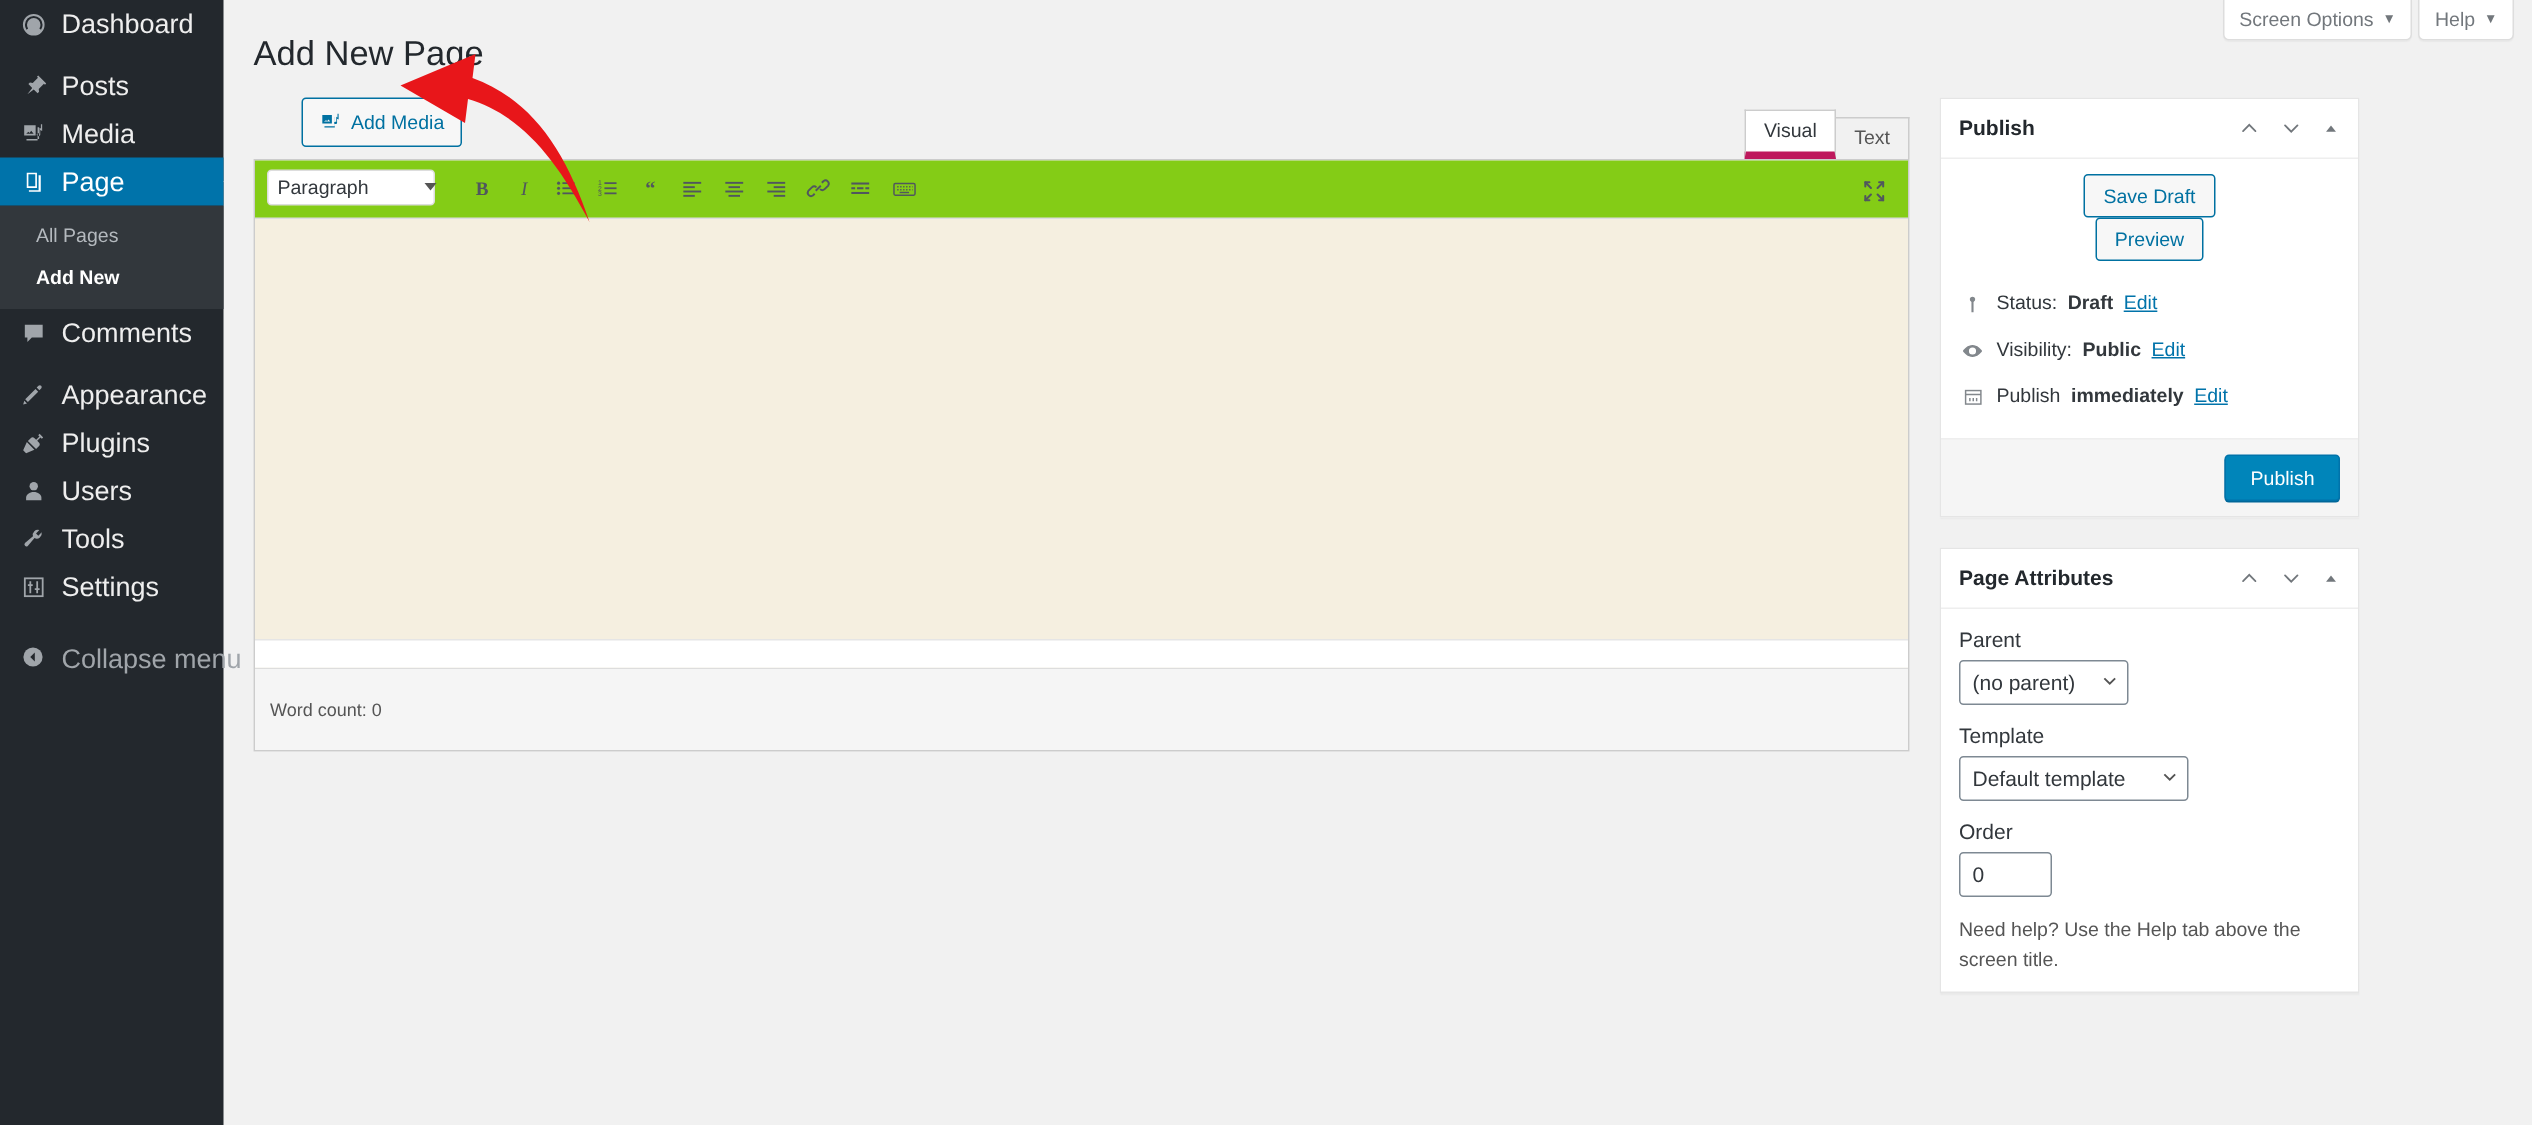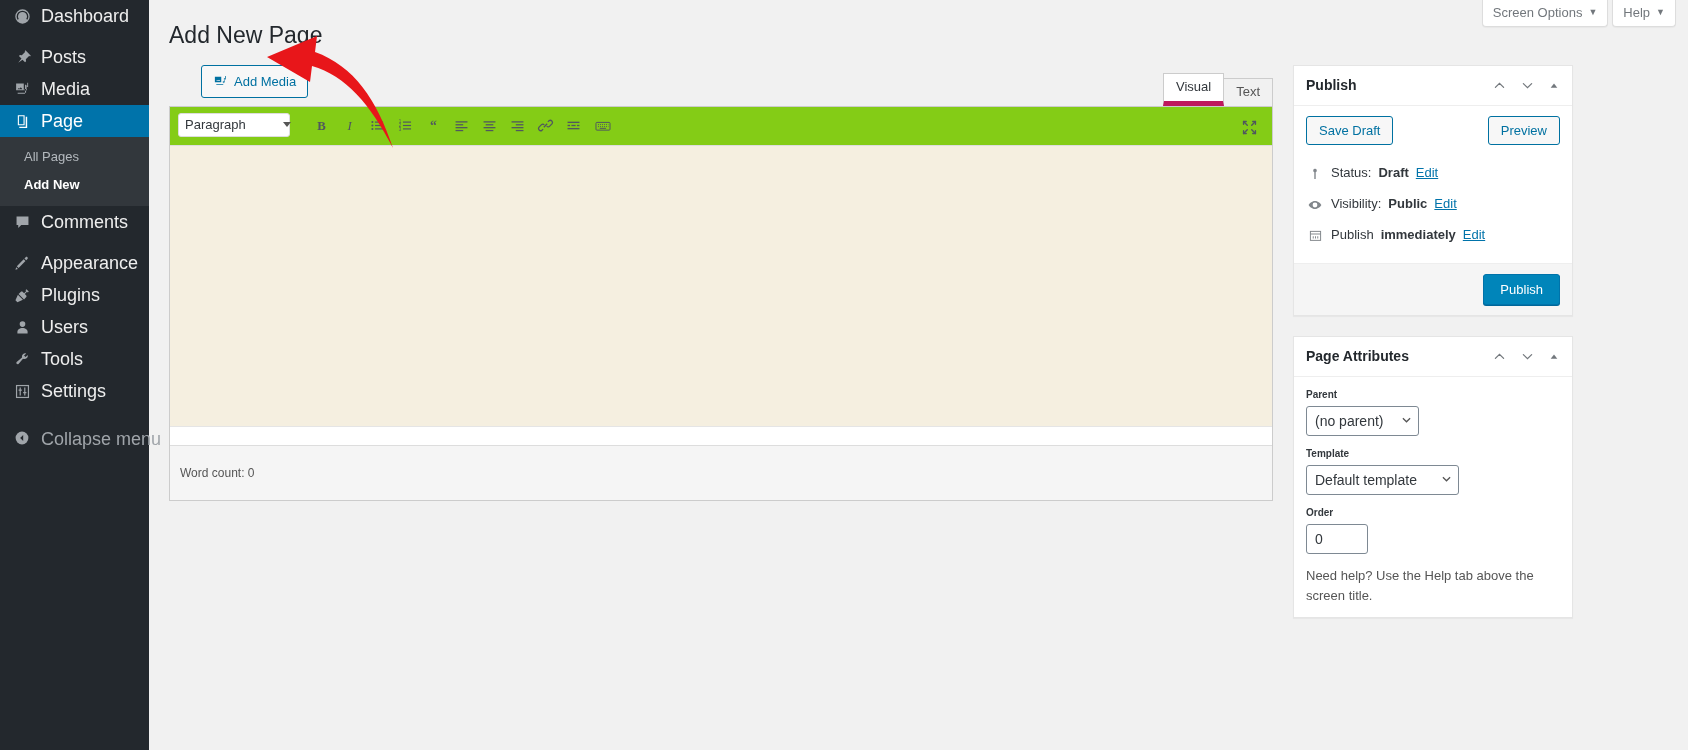--- a/index.html
+++ b/index.html
@@ -169,21 +169,21 @@
   }
   .box-head {
     display: flex; align-items: center; justify-content: space-between;
     border-bottom: 1px solid #eee; padding: 10px 12px;
   }
   .box-title { font-size: 14px; font-weight: bold; color: #23282d; line-height: 1.4; }
   .box-ctrls { display: flex; align-items: center; gap: 13px; color: #72777c; }
   .box-ctrl { cursor: pointer; display: flex; align-items: center; }
   .box-body { padding: 10px 12px 12px 12px; }
 
-  .pub-row-top { display: flex; justify-content: space-between; align-items: center; margin-bottom: 13px; }
+  .pub-row-top { display: flex; justify-content: space-between; align-items: center; margin-bottom: 13px; flex-direction: column; }
   .btn-link-like {
     background: #f7f7f7; border: 1px solid #ccc; color: #555;
     border-radius: 3px; font-size: 13px; padding: 6px 12px; cursor: pointer;
     font-family: "Liberation Sans", sans-serif;
   }
   .btn-savedraft { border-color: #0071a1; color: #0071a1; background: #f7f7f7; }
   .btn-preview { border-color: #0071a1; color: #0071a1; background: #f7f7f7; }
 
   .misc-row {
     display: flex; align-items: center; gap: 7px;
@@ -195,21 +195,21 @@
     border-top: 1px solid #eee; background: #f5f5f5;
     padding: 10px 12px; display: flex; justify-content: flex-end;
   }
   .btn-publish {
     background: #0085ba; border: 1px solid #0073aa; color: #fff;
     border-radius: 3px; font-size: 13px; padding: 7px 16px; cursor: pointer;
     box-shadow: 0 1px 0 #006799;
     font-family: "Liberation Sans", sans-serif;
   }
 
-  .field-label { font-size: 10px; font-weight: bold; color: #32373c; margin: 2px 0 6px 0; display: block; }
+  .field-label { font-size: 14px; font-weight: normal; color: #32373c; margin: 2px 0 6px 0; display: block; }
   .field-label.sp { margin-top: 12px; }
   .sel {
     border: 1px solid #7e8993; border-radius: 3px; background: #fff;
     font-size: 14px; color: #32373c; height: 30px;
     padding: 0 26px 0 8px; font-family: "Liberation Sans", sans-serif;
     appearance: none; -webkit-appearance: none; cursor: pointer;
   }
   .sel-wrap { position: relative; display: inline-block; }
   .sel-wrap .chev {
     position: absolute; right: 8px; top: 11px; pointer-events: none;

